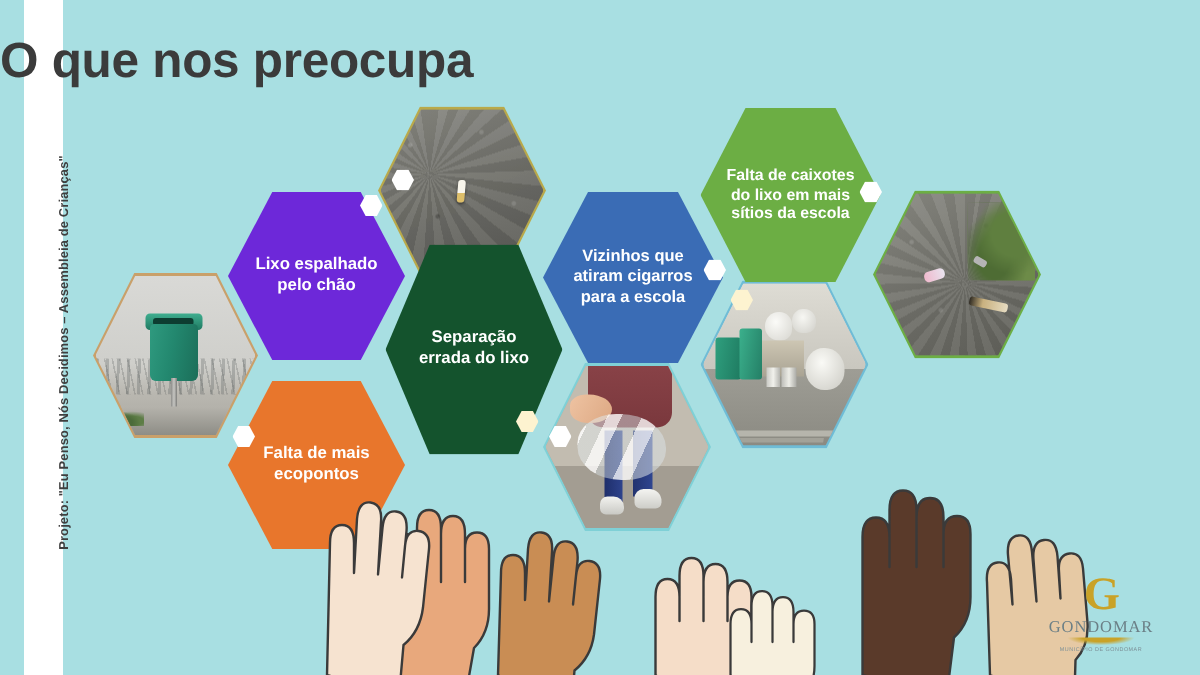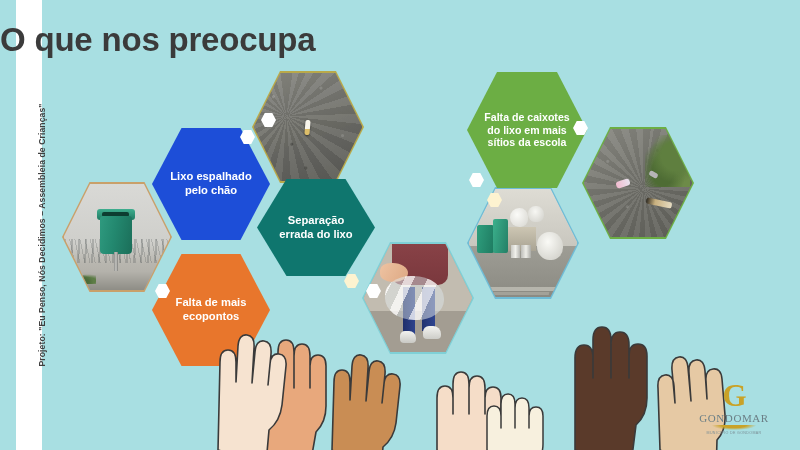--- a/index.html
+++ b/index.html
@@ -306,32 +306,35 @@
     <div class="inner">
       <div class="ph-pavement">
         <div class="moss"></div>
         <div class="litterA"></div>
         <div class="litterB"></div>
         <div class="litterC"></div>
       </div>
     </div>
   </div>
 
-  <div class="hex" style="left:152px;top:128px;width:118px;height:112px;background:#1d4ed8;font-size:11.2px;">
+  <div class="hex" style="left:152px;top:128px;width:118px;height:112px;background:#6d28d9;font-size:11.2px;">
     <span class="txt">Lixo espalhado pelo chão</span>
   </div>
 
-  <div class="hex" style="left:257px;top:179px;width:118px;height:97px;background:#0f766e;font-size:11.2px;">
+  <div class="hex" style="left:257px;top:163px;width:118px;height:140px;background:#14532d;font-size:11.2px;">
     <span class="txt">Separação errada do lixo</span>
   </div>
 
   <div class="hex" style="left:152px;top:238px;width:118px;height:112px;background:#e8762c;font-size:11.2px;margin-top:16px;">
     <span class="txt">Falta de mais ecopontos</span>
   </div>
 
+  <div class="hex" style="left:362px;top:128px;width:120px;height:114px;background:#3a6cb5;font-size:11px;">
+    <span class="txt">Vizinhos que atiram cigarros para a escola</span>
+  </div>
 
   <div class="hex" style="left:467px;top:72px;width:120px;height:116px;background:#6cae44;font-size:10.6px;">
     <span class="txt">Falta de caixotes do lixo em mais sítios da escola</span>
   </div>
 
   <div class="node" style="left:240px;top:130px;"></div>
   <div class="node" style="left:261px;top:113px;"></div>
   <div class="node" style="left:155px;top:284px;"></div>
   <div class="node cream" style="left:344px;top:274px;"></div>
   <div class="node" style="left:366px;top:284px;"></div>

